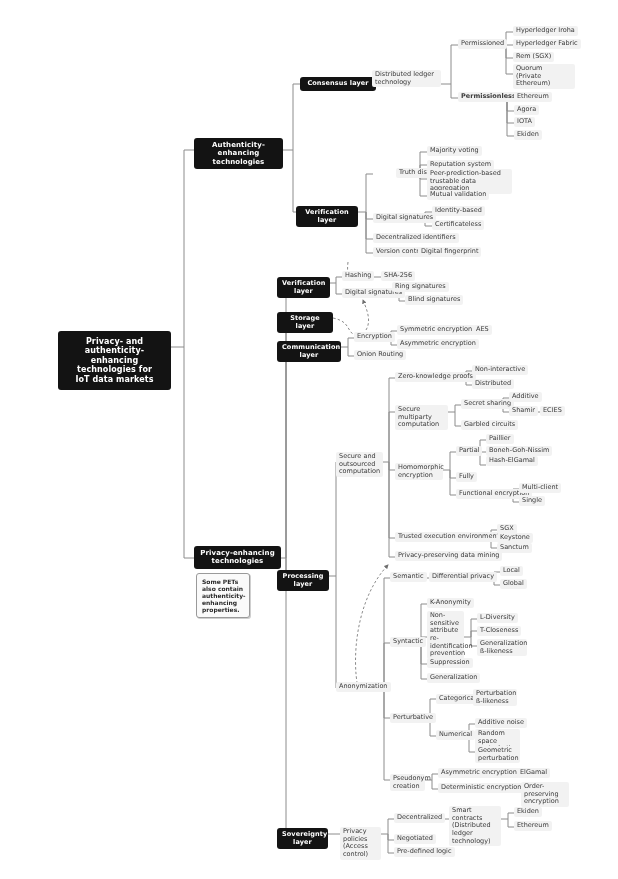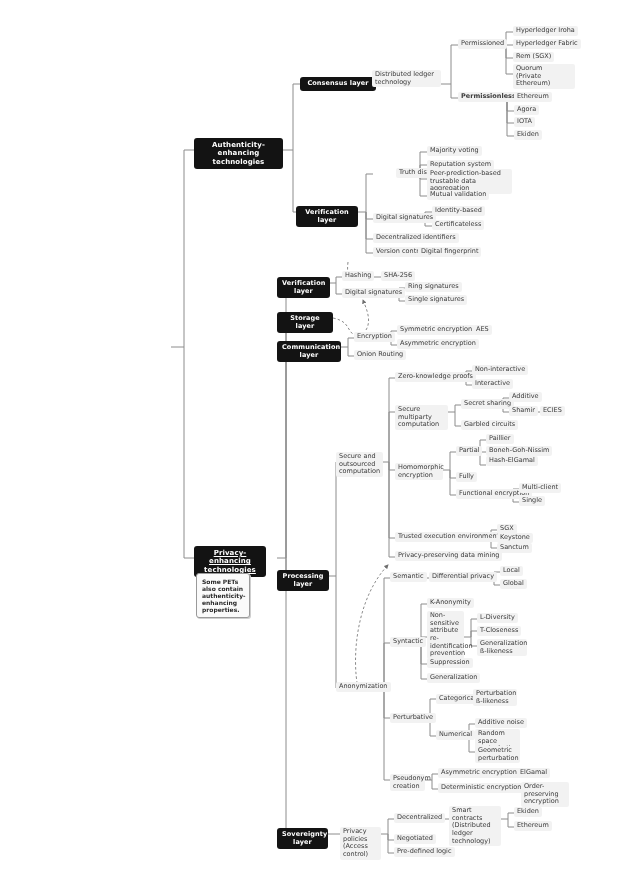--- a/index.html
+++ b/index.html
@@ -187,20 +187,25 @@
     </marker>
   </defs>
   <g fill="none" stroke="#7d7d7d" stroke-width="0.9" stroke-dasharray="2.5,2.2" marker-end="url(#ah)">
     <path d="M333,318 C352,322 345,332 358,337"></path>
     <path d="M366,330 C372,320 366,308 363,300"></path>
     <path d="M348,262 C347,270 348,272 348,276" stroke-dasharray="2.5,2.5"></path>
     <path d="M358,688 C352,660 355,600 388,565"></path>
   </g>
 </svg>
 
+<div class="node dark f8" style="left:58px;top:331px;width:113px;padding:6px 4px;">
+  <div>Privacy- and authenticity-</div>
+  <div>enhancing technologies for</div>
+  <div>IoT data markets</div>
+</div>
 
 <div class="node dark f7" style="left:194px;top:138px;width:89px;">
   <div>Authenticity-enhancing</div>
   <div>technologies</div>
 </div>
 
 <div class="node dark f65" style="left:300px;top:77px;width:76px;">Consensus layer</div>
 
 <div class="node lite f65" style="left:372px;top:70px;width:69px;">
   <div>Distributed ledger</div>
@@ -235,54 +240,54 @@
 <div class="node lite f65" style="left:427px;top:190px;">Mutual validation</div>
 
 <div class="node lite f65" style="left:373px;top:213px;">Digital signatures</div>
 <div class="node lite f65" style="left:432px;top:206px;">Identity-based</div>
 <div class="node lite f65" style="left:432px;top:220px;">Certificateless</div>
 
 <div class="node lite f65" style="left:373px;top:233px;">Decentralized identifiers</div>
 <div class="node lite f65" style="left:373px;top:247px;">Version control</div>
 <div class="node lite f65" style="left:418px;top:247px;">Digital fingerprint</div>
 
-<div class="node dark f7" style="left:194px;top:546px;width:72px;text-decoration:underline;">
+<div class="node dark f7" style="left:194px;top:546px;width:87px;">
   <div>Privacy-enhancing</div>
   <div>technologies</div>
 </div>
 
 <div class="note f6" style="left:196px;top:573px;width:54px;">Some PETs also contain authenticity-enhancing properties.</div>
 
 <div class="node dark f65" style="left:277px;top:277px;width:53px;">Verification layer</div>
 <div class="node lite f65" style="left:342px;top:271px;">Hashing</div>
 <div class="node lite f65" style="left:381px;top:271px;">SHA-256</div>
 <div class="node lite f65" style="left:342px;top:288px;">Digital signatures</div>
-<div class="node lite f65" style="left:405px;top:282px;">Ring signatures</div>
-<div class="node lite f65" style="left:405px;top:295px;">Single signatures</div>
+<div class="node lite f65" style="left:392px;top:282px;">Ring signatures</div>
+<div class="node lite f65" style="left:405px;top:295px;">Blind signatures</div>
 
 <div class="node dark f65" style="left:277px;top:312px;width:56px;">Storage layer</div>
 <div class="node dark f65" style="left:277px;top:341px;width:64px;">Communication layer</div>
 
 <div class="node lite f65" style="left:354px;top:332px;">Encryption</div>
 <div class="node lite f65" style="left:397px;top:325px;">Symmetric encryption</div>
 <div class="node lite f65" style="left:473px;top:325px;">AES</div>
 <div class="node lite f65" style="left:397px;top:339px;">Asymmetric encryption</div>
 <div class="node lite f65" style="left:354px;top:350px;">Onion Routing</div>
 
 <div class="node dark f65" style="left:277px;top:570px;width:52px;">Processing layer</div>
 
 <div class="node lite f65" style="left:336px;top:452px;width:47px;">
   <div>Secure and</div>
   <div>outsourced</div>
   <div>computation</div>
 </div>
 
 <div class="node lite f65" style="left:395px;top:372px;">Zero-knowledge proofs</div>
 <div class="node lite f65" style="left:472px;top:365px;">Non-interactive</div>
-<div class="node lite f65" style="left:472px;top:379px;">Interactive</div>
+<div class="node lite f65" style="left:472px;top:379px;">Distributed</div>
 
 <div class="node lite f65" style="left:395px;top:405px;width:53px;">
   <div>Secure multiparty</div>
   <div>computation</div>
 </div>
 <div class="node lite f65" style="left:461px;top:399px;">Secret sharing</div>
 <div class="node lite f65" style="left:509px;top:392px;">Additive</div>
 <div class="node lite f65" style="left:509px;top:406px;">Shamir</div>
 <div class="node lite f65" style="left:540px;top:406px;">ECIES</div>
 <div class="node lite f65" style="left:461px;top:420px;">Garbled circuits</div>

